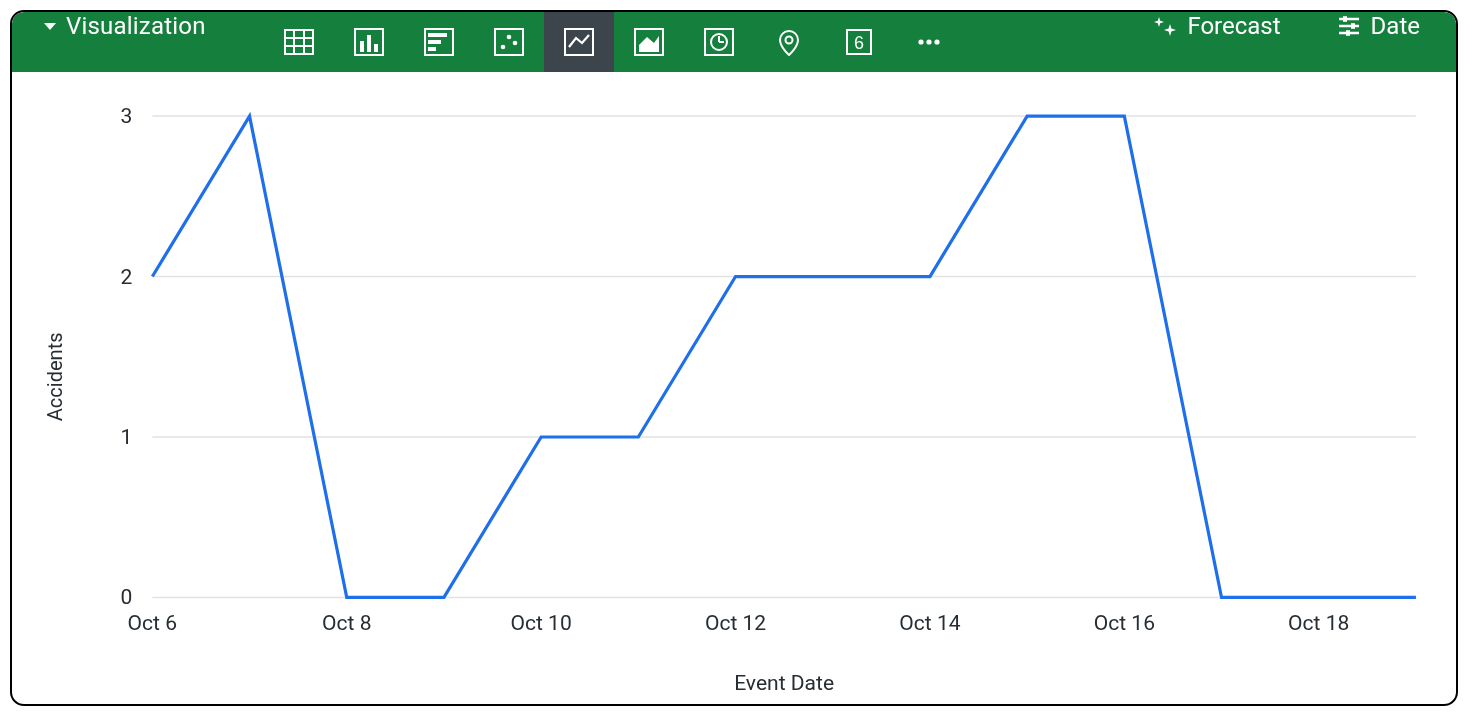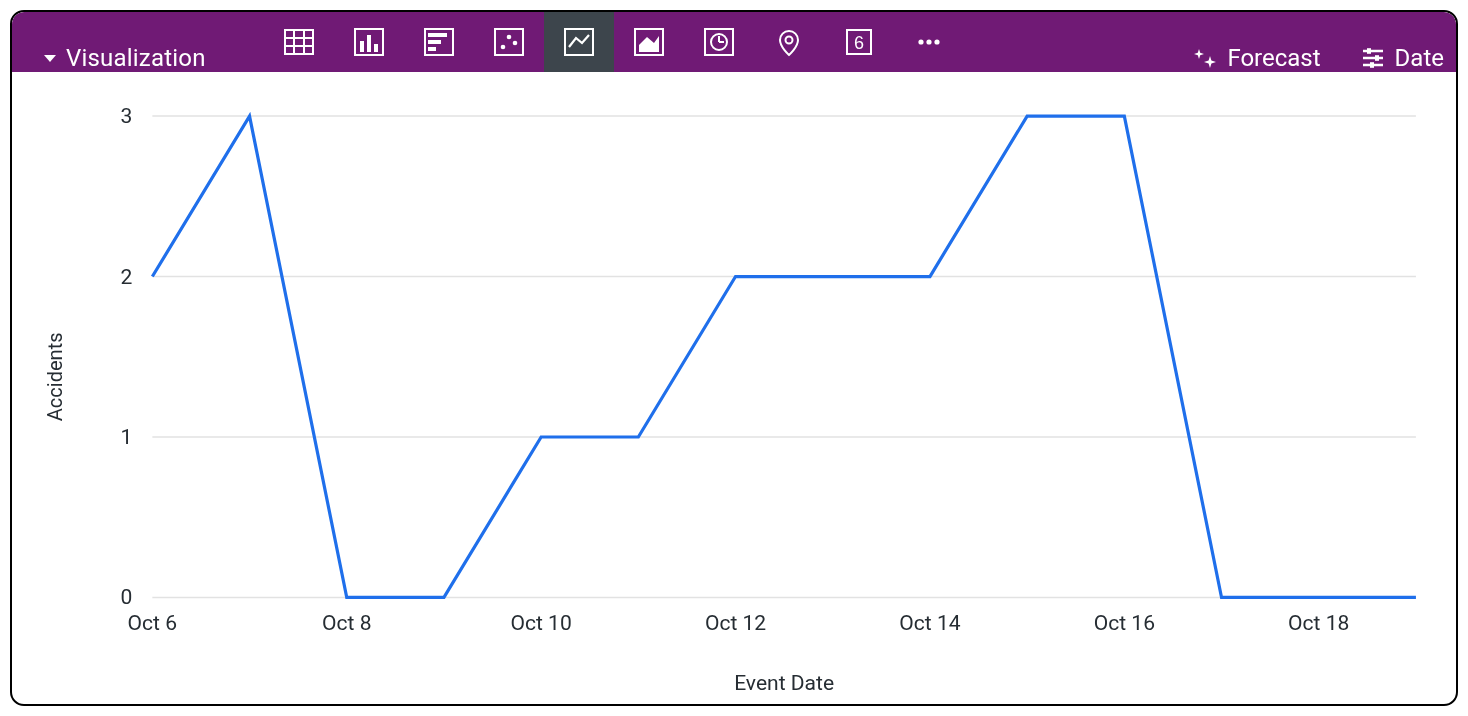--- a/index.html
+++ b/index.html
@@ -15,26 +15,26 @@
     width: 100%;
     height: 100%;
     border: 2px solid #000;
     border-radius: 14px;
     overflow: hidden;
     display: flex;
     flex-direction: column;
     background: #fff;
   }
   .toolbar {
-    background: #701a75;
+    background: #15803d;
     color: #fff;
     height: 60px;
     display: flex;
-    align-items: flex-end;
-    padding: 0 12px 0 10px;
+    align-items: flex-start;
+    padding: 0 36px 0 10px;
     gap: 0;
     border-top-left-radius: 12px;
     border-top-right-radius: 12px;
   }
   .toolbar-left {
     display: flex;
     align-items: center;
     gap: 10px;
     padding: 0 18px 0 22px;
     cursor: pointer;
@@ -64,21 +64,21 @@
     cursor: pointer;
   }
   .viz-btn.active {
     background: #3d454c;
   }
   .viz-btn svg { display: block; }
   .toolbar-right {
     margin-left: auto;
     display: flex;
     align-items: center;
-    gap: 40px;
+    gap: 56px;
   }
   .toolbar-action {
     display: flex;
     align-items: center;
     gap: 10px;
     font-size: 24px;
     cursor: pointer;
   }
   .chart-area {
     flex: 1;

